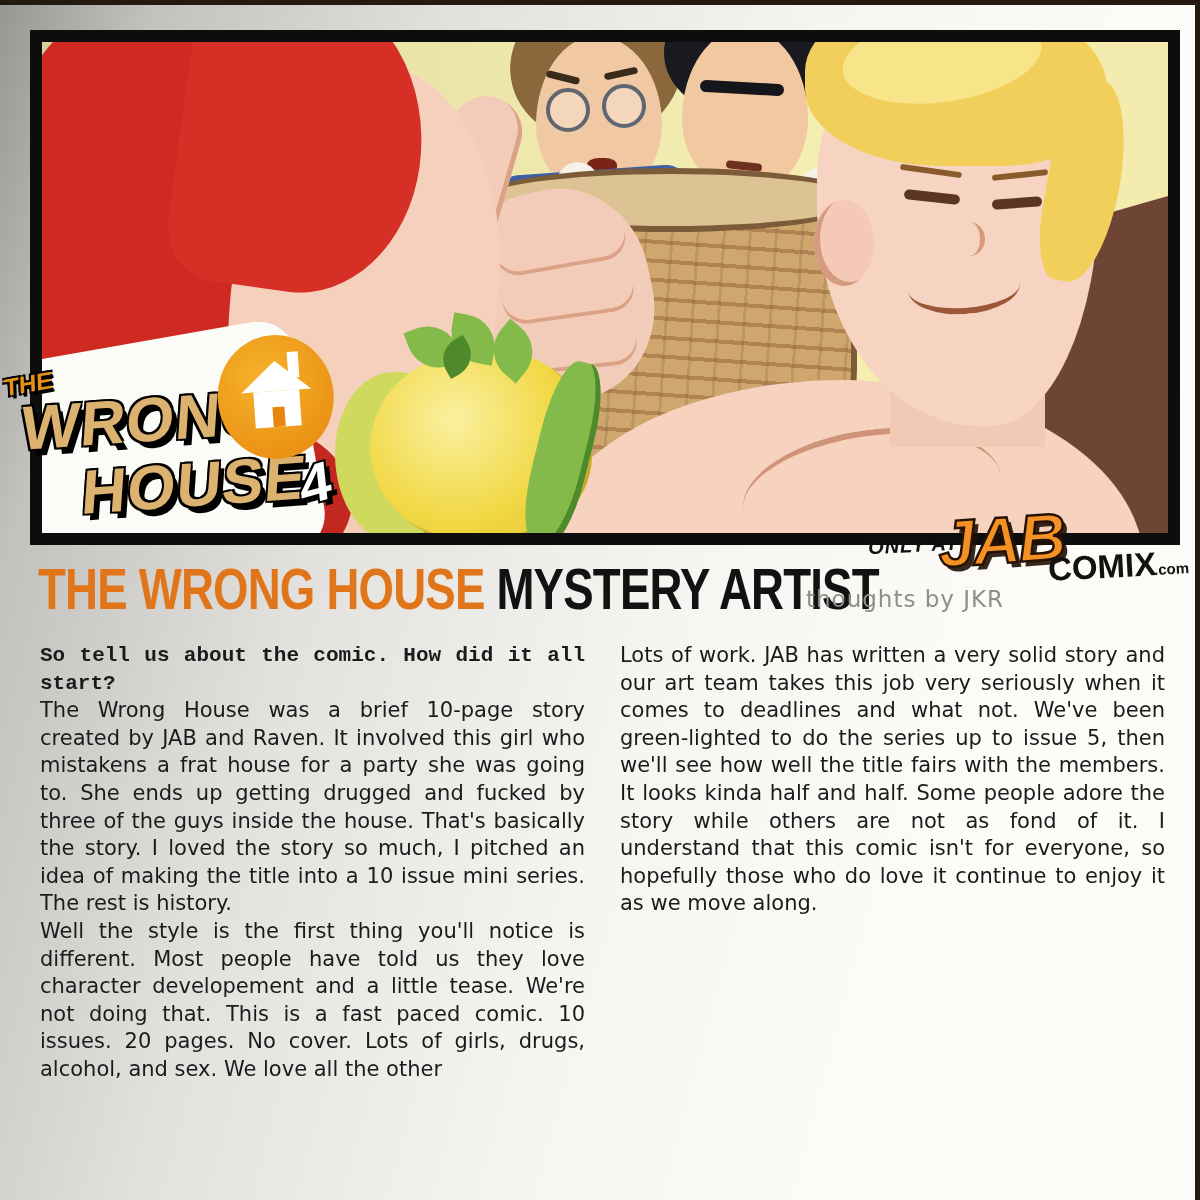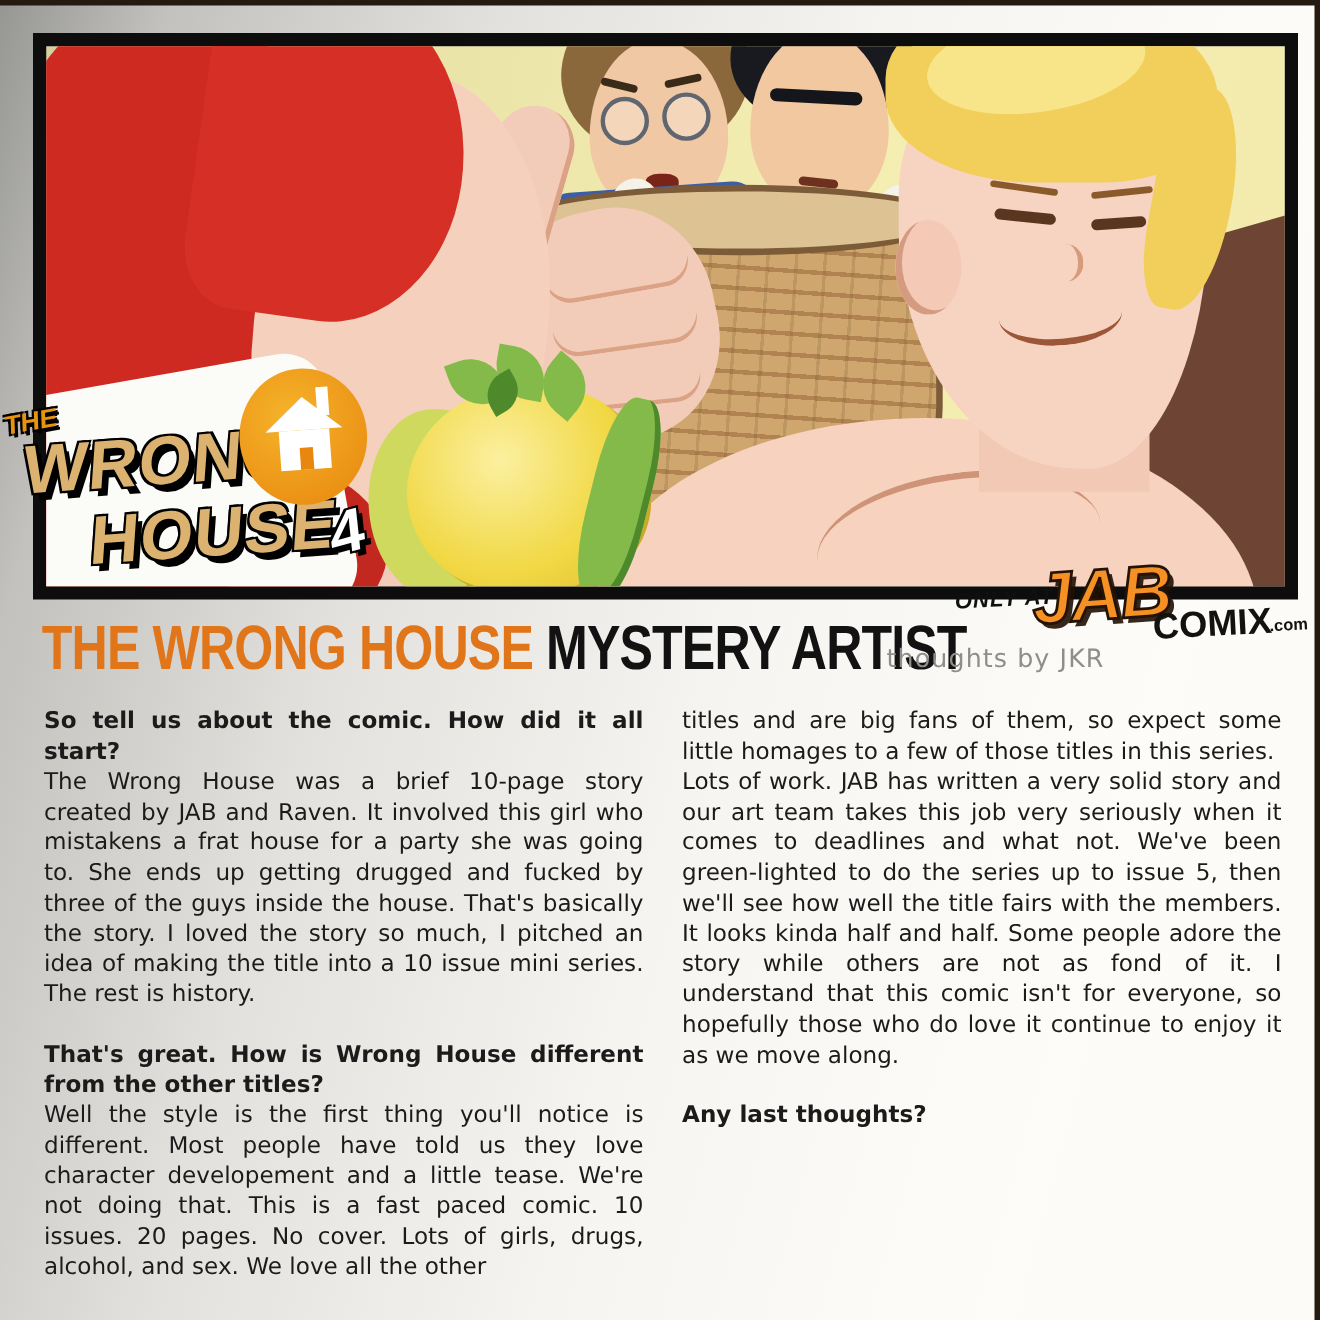--- a/index.html
+++ b/index.html
@@ -118,21 +118,21 @@
   .headline{position:absolute;left:38px;top:556px;white-space:nowrap;z-index:20;
     font-family:"Liberation Sans",sans-serif;font-weight:bold;font-size:57px;letter-spacing:-1px;
     transform:scaleX(.8);transform-origin:left top;}
   .headline .hl-orange{color:#e0751a;}
   .headline .hl-black{color:#121212;}
   .byline{position:absolute;left:806px;top:586px;font-family:"DejaVu Sans",sans-serif;font-size:23px;color:#908e8a;letter-spacing:1px;z-index:20;}
 
   
   .columns{position:absolute;left:40px;top:642px;width:1125px;display:grid;grid-template-columns:545px 545px;column-gap:35px;z-index:20;}
   .col p{font-size:21px;line-height:27.6px;text-align:justify;color:#1b1b1b;margin:0;}
-  .col p.q{font-weight:bold;margin-top:27px;}
+  .col p.q{font-weight:bold;margin-top:27px;font-family:Liberation Mono, monospace;}
   .col p.q:first-child{margin-top:0;}
 </style>
 </head>
 <body>
 
 <div class="page">
   <div class="edge-top"></div>
   <div class="edge-right"></div>
 
   <div class="frame">
@@ -220,22 +220,19 @@
 
   <h1 class="headline" style="margin:0;">
     <span class="hl-orange">THE WRONG HOUSE </span><span class="hl-black">MYSTERY ARTIST</span>
   </h1>
   <div class="byline">thoughts by JKR</div>
 
   <div class="columns">
     <div class="col">
       <p class="q">So tell us about the comic. How did it all start?</p>
       <p>The Wrong House was a brief 10-page story created by JAB and Raven. It involved this girl who mistakens a frat house for a party she was going to. She ends up getting drugged and fucked by three of the guys inside the house. That's basically the story. I loved the story so much, I pitched an idea of making the title into a 10 issue mini series. The rest is history.</p>
-      <p class="q">That's great. How is Wrong House different from the other titles?</p>
       <p>Well the style is the first thing you'll notice is different. Most people have told us they love character developement and a little tease. We're not doing that. This is a fast paced comic. 10 issues. 20 pages. No cover. Lots of girls, drugs, alcohol, and sex. We love all the other</p>
     </div>
     <div class="col">
-      <p>titles and are big fans of them, so expect some little homages to a few of those titles in this series.</p>
       <p>Lots of work. JAB has written a very solid story and our art team takes this job very seriously when it comes to deadlines and what not. We've been green-lighted to do the series up to issue 5, then we'll see how well the title fairs with the members. It looks kinda half and half. Some people adore the story while others are not as fond of it. I understand that this comic isn't for everyone, so hopefully those who do love it continue to enjoy it as we move along.</p>
-      <p class="q">Any last thoughts?</p>
     </div>
   </div>
 </div>
 
 </body></html>

